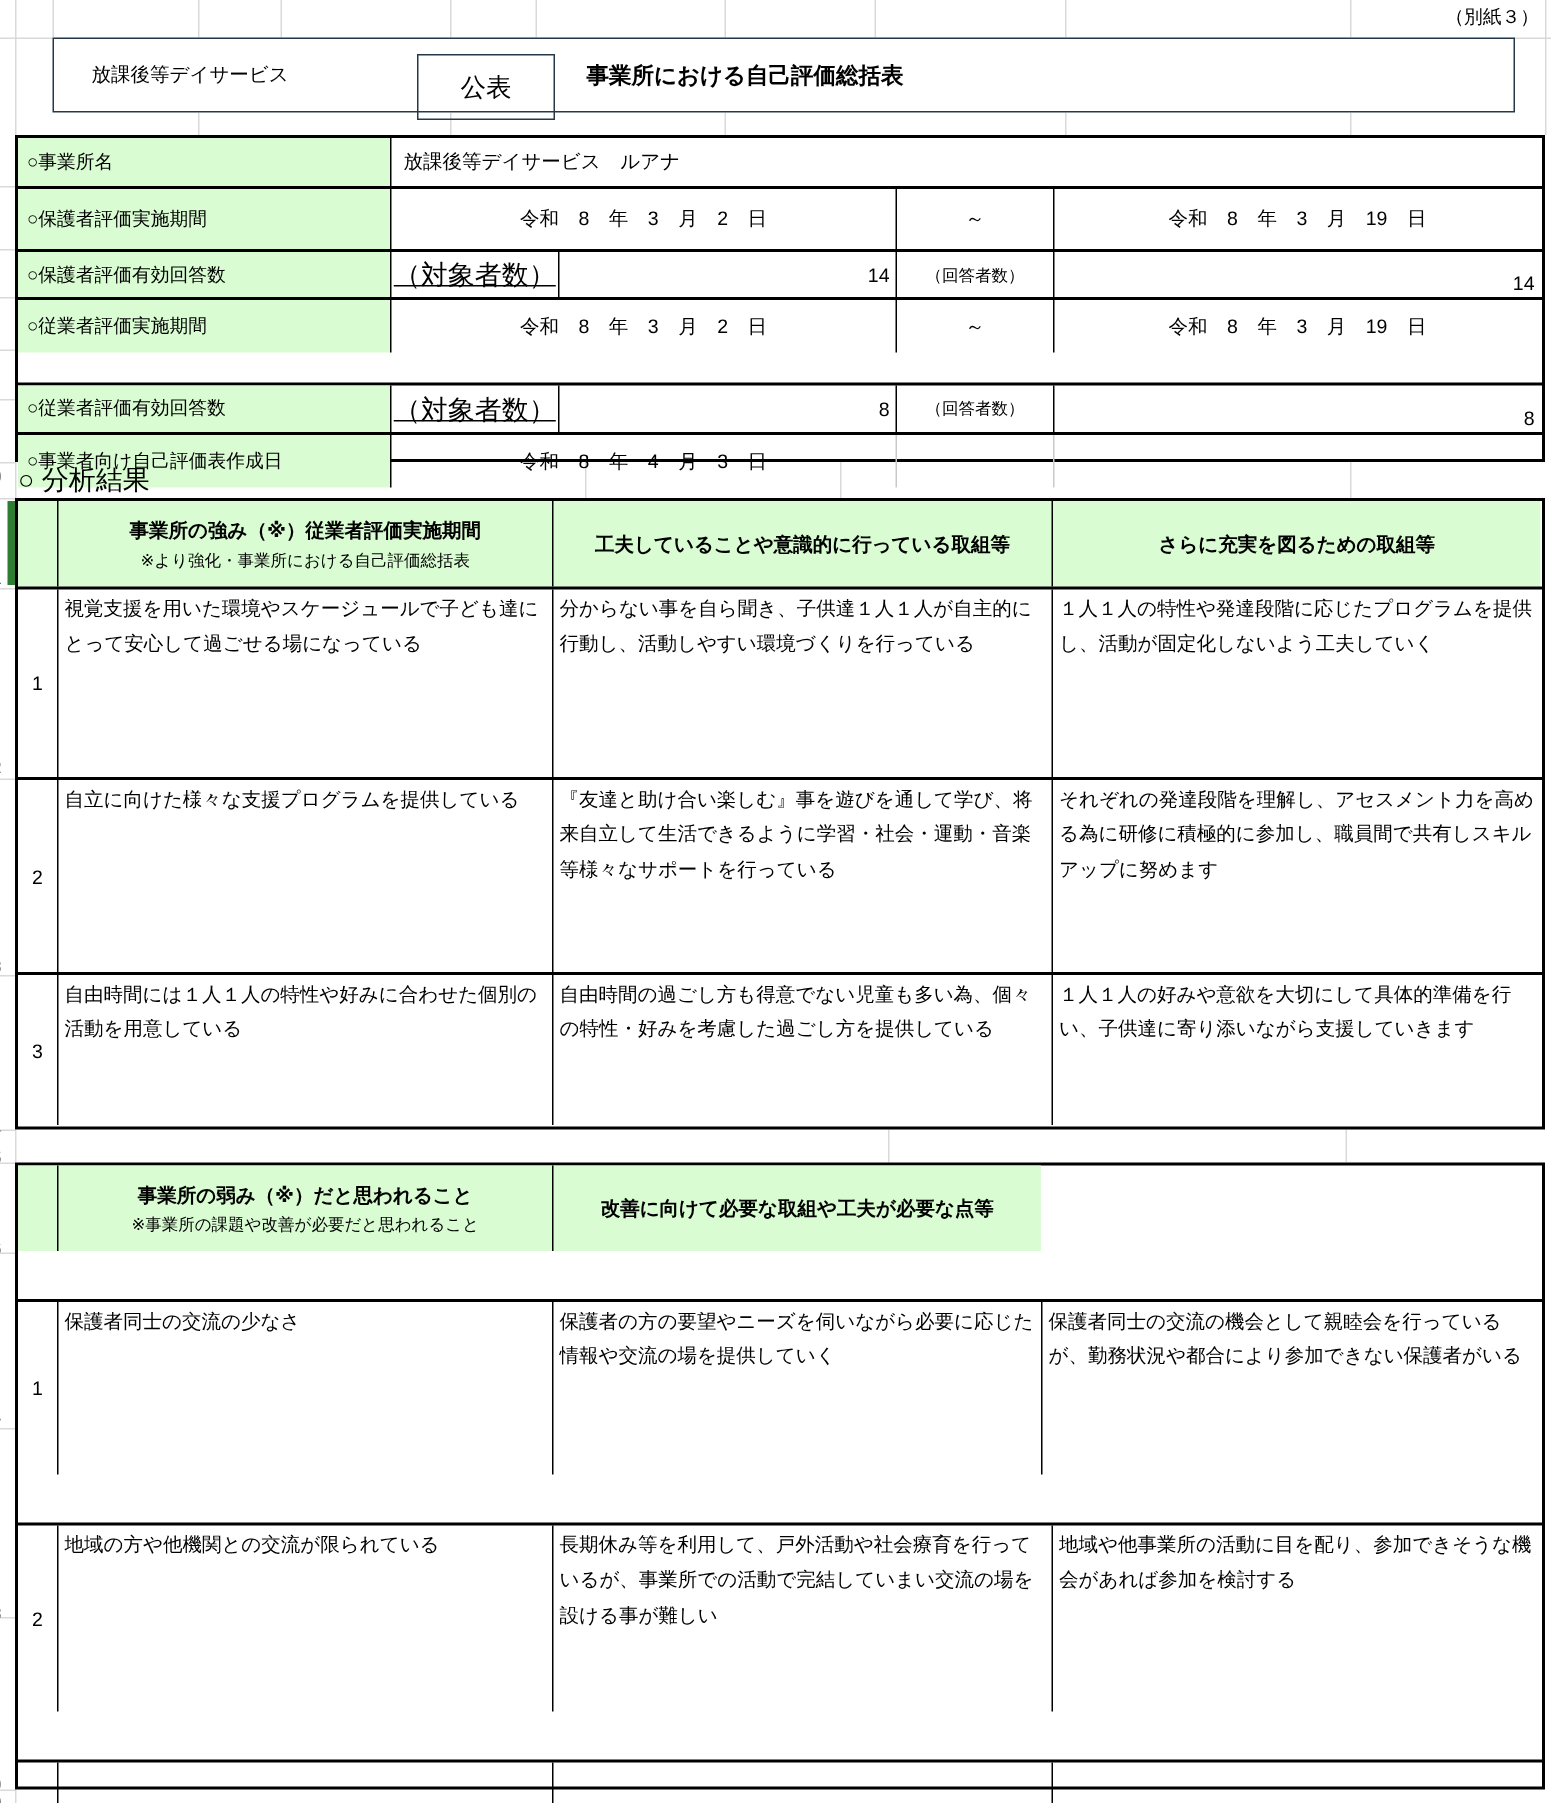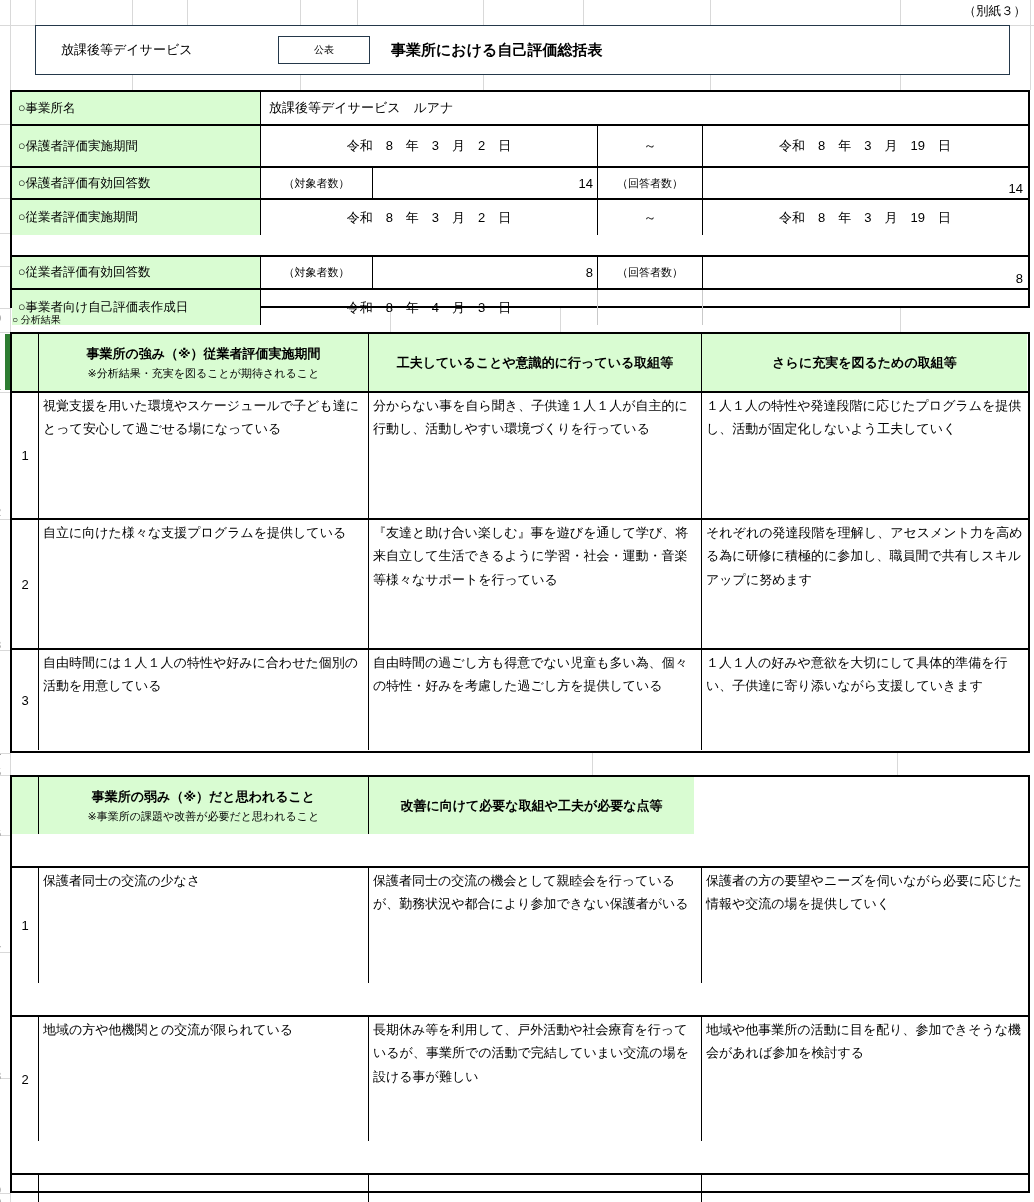--- a/index.html
+++ b/index.html
@@ -9,43 +9,43 @@
   .hline{position:absolute;height:1px;background:#d9d9d9;}
   .gutter-digit{position:absolute;left:0;width:7px;overflow:hidden;font-size:11px;color:#8a8a8a;}
   .gutter-digit span{display:inline-block;margin-left:-5px;}
   .gutter-digit.green{color:#2e7d32;}
   
   #corner-note{position:absolute;top:3px;right:8px;font-size:12.5px;}
   
   #title-box{position:absolute;left:35px;top:25px;width:975px;height:50px;border:1.5px solid #24384a;
              box-sizing:border-box;background:#fff;}
   #service-type{position:absolute;left:25px;top:0;height:100%;display:flex;align-items:center;font-size:13px;}
-  #publish-box{position:absolute;left:242px;top:10px;width:92px;height:28px;border:1.5px solid #24384a;
-               box-sizing:border-box;display:flex;align-items:center;justify-content:center;font-size:10px;}
+  #publish-box{position:absolute;left:242px;top:10px;width:92px;height:44px;border:1.5px solid #24384a;
+               box-sizing:border-box;display:flex;align-items:center;justify-content:center;font-size:17px;}
   #main-title{position:absolute;left:355px;top:0;height:100%;display:flex;align-items:center;
               font-size:15px;font-weight:bold;}
   
   #info-table{position:absolute;left:10px;top:90px;width:1020px;height:218px;border:2.5px solid #000;
               box-sizing:border-box;display:flex;flex-direction:column;background:#fff;}
   .irow{display:flex;flex:0 0 auto;}
   .irow + .irow{border-top:2px solid #000;}
   .icell{box-sizing:border-box;display:flex;align-items:center;overflow:hidden;}
   .icell.bl{border-left:1.5px solid #000;}
   .icell.bl-grey{border-left:1px solid #c9c9c9;}
   .ilabel{width:248px;background:#d9fcd2;padding-left:6px;font-size:12.5px;}
   .center{justify-content:center;}
   .right{justify-content:flex-end;padding-right:4px;}
   .bottom{align-items:flex-end;padding-bottom:2px;}
   .date{font-size:13px;}
   .num{font-size:13px;}
-  .small-label{font-size:11px;}
+  .small-label{font-size:18px;text-decoration:underline;}
   .smaller-label{font-size:11px;}
   .value-left{padding-left:8px;font-size:13px;}
   
-  #analysis-label{position:absolute;left:12px;top:308px;height:24px;display:flex;align-items:center;font-size:10px;}
+  #analysis-label{position:absolute;left:12px;top:308px;height:24px;display:flex;align-items:center;font-size:18px;}
   .atable{position:absolute;left:10px;width:1020px;border:2.5px solid #000;box-sizing:border-box;
           display:flex;flex-direction:column;background:#fff;}
   #strengths-table{top:332px;height:421px;}
   #weaknesses-table{top:775px;height:418px;gap:32px;}
   .arow{display:flex;flex:0 0 auto;}
   .arow + .arow{border-top:2px solid #000;}
   .acell{box-sizing:border-box;overflow:hidden;}
   .acell.bl{border-left:1.5px solid #000;}
   .a-num{width:26px;display:flex;align-items:center;justify-content:center;font-size:13px;}
   .a-c1{width:330px;}
@@ -166,21 +166,21 @@
 
   <div id="analysis-label">○ 分析結果</div>
 
   <div id="accent-bar"></div>
 
   <div id="strengths-table" class="atable">
     <div class="arow" style="height:57px;">
       <div class="acell a-num ahead"></div>
       <div class="acell bl a-c1 ahead">
         <div class="l1">事業所の強み（※）従業者評価実施期間</div>
-        <div class="l2">※分析結果・充実を図ることが期待されること</div>
+        <div class="l2">※より強化・事業所における自己評価総括表</div>
       </div>
       <div class="acell bl a-c2 ahead">
         <div class="l1">工夫していることや意識的に行っている取組等</div>
       </div>
       <div class="acell bl a-c3 ahead">
         <div class="l1">さらに充実を図るための取組等</div>
       </div>
     </div>
     <div class="arow" style="height:125px;">
       <div class="acell a-num">1</div>
@@ -209,22 +209,22 @@
         <div class="l1">事業所の弱み（※）だと思われること</div>
         <div class="l2">※事業所の課題や改善が必要だと思われること</div>
       </div>
       <div class="acell bl a-c3 ahead">
         <div class="l1">改善に向けて必要な取組や工夫が必要な点等</div>
       </div>
     </div>
     <div class="arow" style="height:115px;">
       <div class="acell a-num">1</div>
       <div class="acell bl a-c1 abody">保護者同士の交流の少なさ</div>
+      <div class="acell bl a-c3 abody">保護者の方の要望やニーズを伺いながら必要に応じた情報や交流の場を提供していく</div>
       <div class="acell bl a-c2 abody">保護者同士の交流の機会として親睦会を行っているが、勤務状況や都合により参加できない保護者がいる</div>
-      <div class="acell bl a-c3 abody">保護者の方の要望やニーズを伺いながら必要に応じた情報や交流の場を提供していく</div>
     </div>
     <div class="arow" style="height:124px;">
       <div class="acell a-num">2</div>
       <div class="acell bl a-c1 abody">地域の方や他機関との交流が限られている</div>
       <div class="acell bl a-c2 abody">長期休み等を利用して、戸外活動や社会療育を行っているが、事業所での活動で完結していまい交流の場を設ける事が難しい</div>
       <div class="acell bl a-c3 abody">地域や他事業所の活動に目を配り、参加できそうな機会があれば参加を検討する</div>
     </div>
     <div class="arow" style="height:111px;">
       <div class="acell a-num">3</div>
       <div class="acell bl a-c1 abody"></div>

